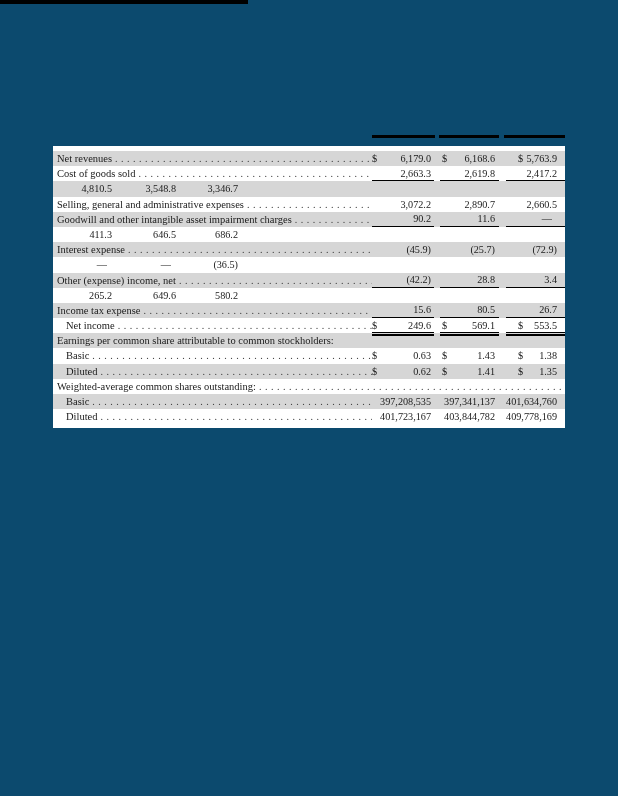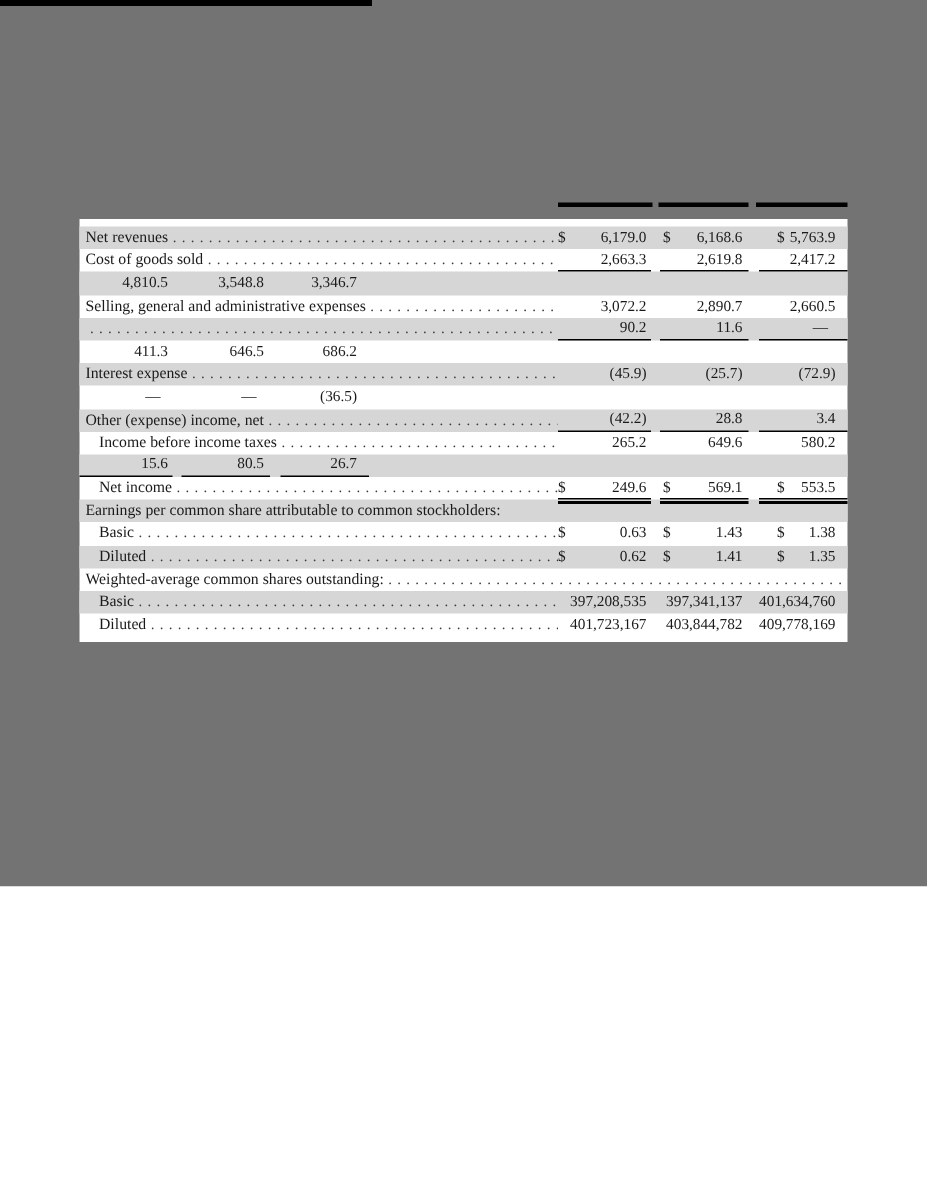--- a/index.html
+++ b/index.html
@@ -1,21 +1,21 @@
 <!DOCTYPE html>
 <html><head>
 <meta charset="utf-8">
 <style>
   * { box-sizing: border-box; margin: 0; padding: 0; }
   html, body { background: #ffffff; }
   .page {
     position: relative;
     width: 618px;
-    height: 591px;
-    background: #737373;
+    height: 796px;
+    background: #0c4a6e;
     font-family: "Liberation Serif", serif;
     color: #1a1a1a;
     overflow: hidden;
     padding-left: 43px;
   }
   
   .top-artifact {
     position: absolute;
     top: 0; left: 0;
     width: 248px; height: 4px;
@@ -145,20 +145,21 @@
         </div>
         <div class="cell c2">
           <span class="val">2,890.7</span>
         </div>
         <div class="cell c3">
           <span class="val">2,660.5</span>
         </div>
       </div>
       <div class="row shaded rule-single">
     <div class="label-area">
+      <span class="label">Goodwill and other intangible asset impairment charges</span>
       <span class="leader"></span>
     </div>
   <div class="cell c1">
           <span class="val">90.2</span>
         </div>
         <div class="cell c2">
           <span class="val">11.6</span>
         </div>
         <div class="cell c3">
           <span class="val dash">—</span>
@@ -210,35 +211,35 @@
           <span class="val">(42.2)</span>
         </div>
         <div class="cell c2">
           <span class="val">28.8</span>
         </div>
         <div class="cell c3">
           <span class="val">3.4</span>
         </div>
       </div>
       <div class="row">
-    <div class="label-area ind">
-      <span class="label">Income before income taxes</span>
-      <span class="leader"></span>
-    </div>
   <div class="cell c1">
           <span class="val">265.2</span>
         </div>
         <div class="cell c2">
           <span class="val">649.6</span>
         </div>
         <div class="cell c3">
           <span class="val">580.2</span>
         </div>
       </div>
       <div class="row shaded rule-single">
+    <div class="label-area">
+      <span class="label">Income tax expense</span>
+      <span class="leader"></span>
+    </div>
   <div class="cell c1">
           <span class="val">15.6</span>
         </div>
         <div class="cell c2">
           <span class="val">80.5</span>
         </div>
         <div class="cell c3">
           <span class="val">26.7</span>
         </div>
       </div>

